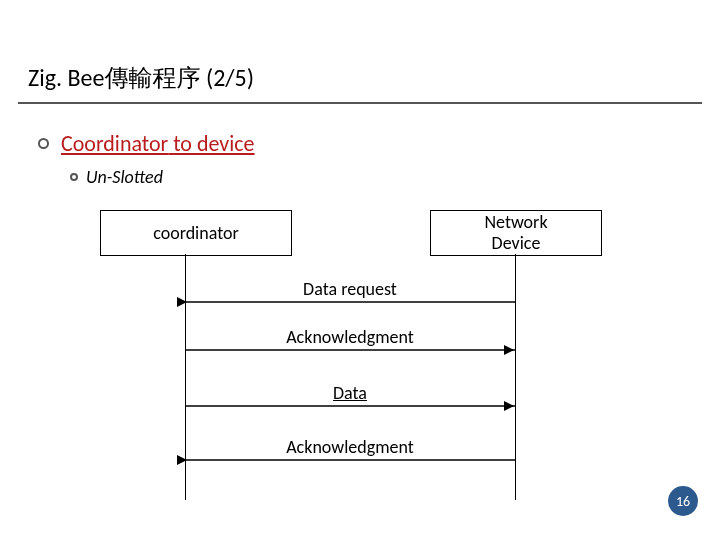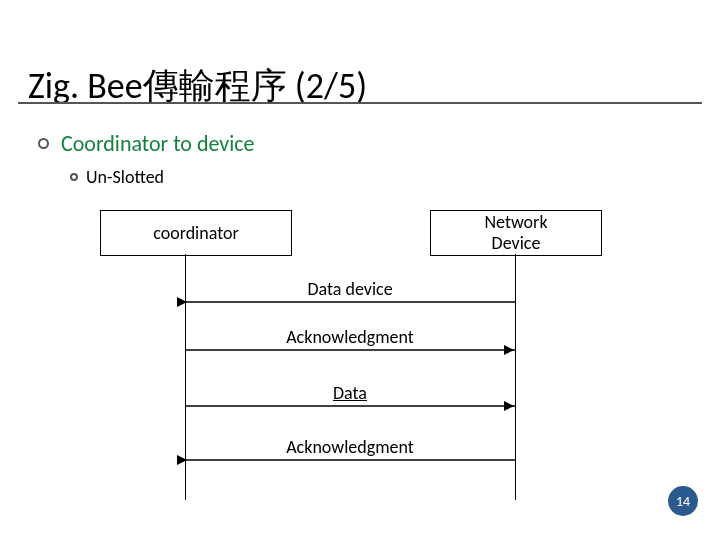--- a/index.html
+++ b/index.html
@@ -15,21 +15,21 @@
   }
   .slide {
     position: relative;
     width: 720px;
     height: 540px;
   }
   .title {
     position: absolute;
     left: 28px;
     top: 62px;
-    font-size: 36px;
+    font-size: 24px;
     font-weight: 400;
     color: #000;
   }
   .hr {
     position: absolute;
     left: 18px;
     top: 102px;
     width: 684px;
     height: 0;
     border-top: 2px solid #555;
@@ -50,31 +50,33 @@
     box-sizing: border-box;
   }
   .bullet-small {
     width: 8px;
     height: 8px;
     border-width: 2px;
     margin-right: 8px;
   }
   .lvl1-text {
     font-size: 22px;
-    color: #15803d;
+    color: #b91c1c;
+    text-decoration: underline;
   }
   .lvl1-text .suffix {
     font-size: 22px;
   }
   .lvl2 {
     left: 70px;
   }
   .lvl2-text {
     font-size: 18px;
     color: #000;
+    font-style: italic;
   }
   .diagram {
     position: absolute;
     left: 60px;
     top: 210px;
     width: 600px;
     height: 300px;
   }
   .box {
     position: absolute;
@@ -159,23 +161,23 @@
 
       <line x1="455" y1="92" x2="126" y2="92" stroke="#000" stroke-width="1.5" marker-end="url(#ahL)"></line>
 
       <line x1="126" y1="140" x2="455" y2="140" stroke="#000" stroke-width="1.5" marker-end="url(#ahR)"></line>
 
       <line x1="126" y1="196" x2="455" y2="196" stroke="#000" stroke-width="1.5" marker-end="url(#ahR)"></line>
 
       <line x1="455" y1="250" x2="126" y2="250" stroke="#000" stroke-width="1.5" marker-end="url(#ahL)"></line>
     </svg>
 
-    <div class="msg-label" style="left:130px; top:68px;">Data device</div>
+    <div class="msg-label" style="left:130px; top:68px;">Data request</div>
     <div class="msg-label" style="left:130px; top:116px;">Acknowledgment</div>
     <div class="msg-label" style="left:130px; top:172px;text-decoration:underline;">Data</div>
     <div class="msg-label" style="left:130px; top:226px;">Acknowledgment</div>
   </div>
 
   <div class="page-badge">
-    <span>14</span>
+    <span>16</span>
   </div>
 
 </div>
 
 </body></html>

